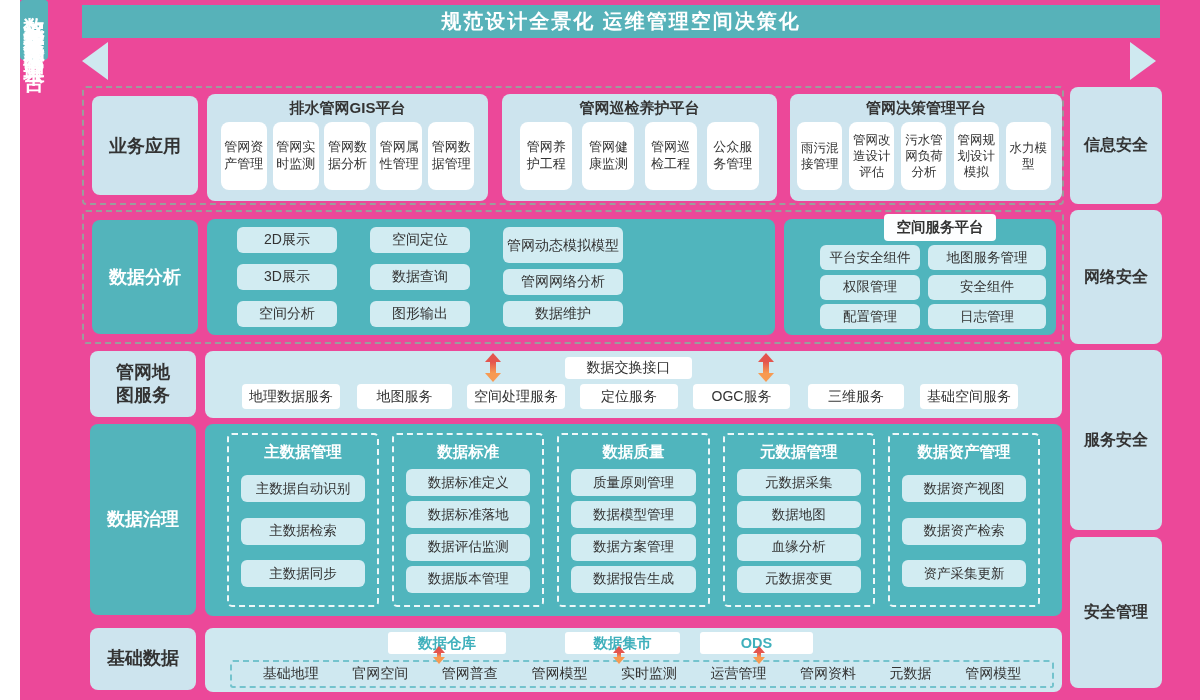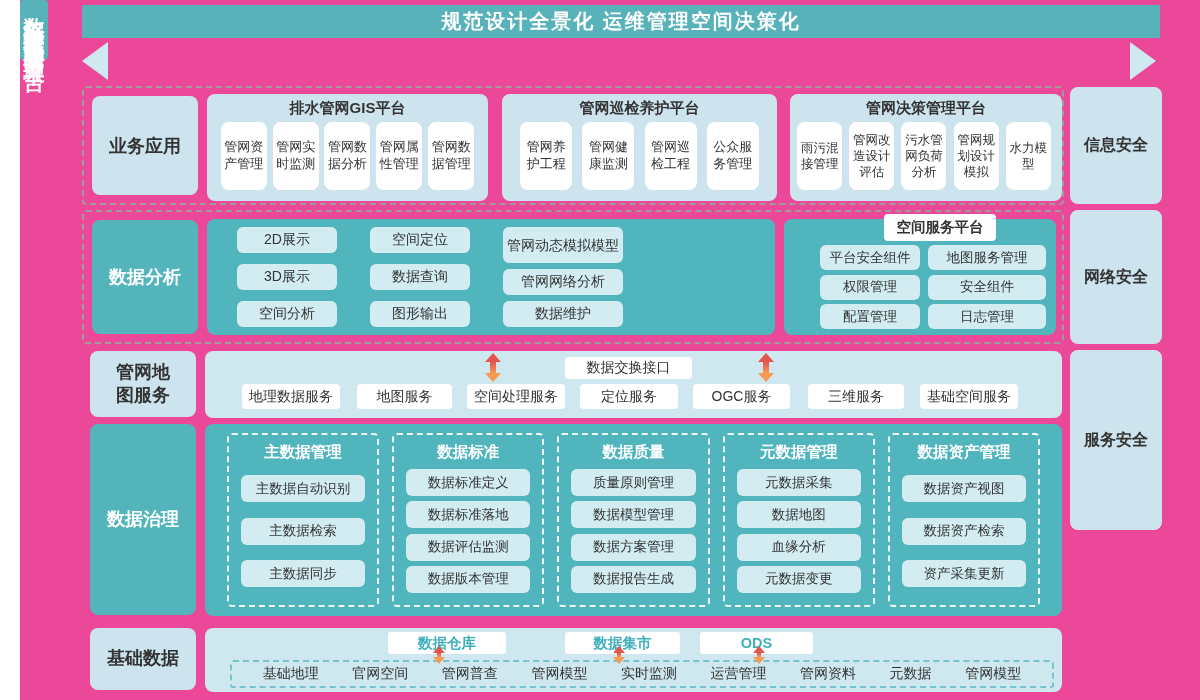--- a/index.html
+++ b/index.html
@@ -310,14 +310,15 @@
       <span class="srcitem">运营管理</span>
       <span class="srcitem">管网资料</span>
       <span class="srcitem">元数据</span>
       <span class="srcitem">管网模型</span>
     </div>
   </div>
 
   <div class="sec" style="top:87px;  height:117px;">信息安全</div>
   <div class="sec" style="top:210px; height:134px;">网络安全</div>
   <div class="sec" style="top:350px; height:180px;">服务安全</div>
+  <div class="sec" style="top:537px; height:151px;">安全管理</div>
 
 </div>
 
 </body></html>

